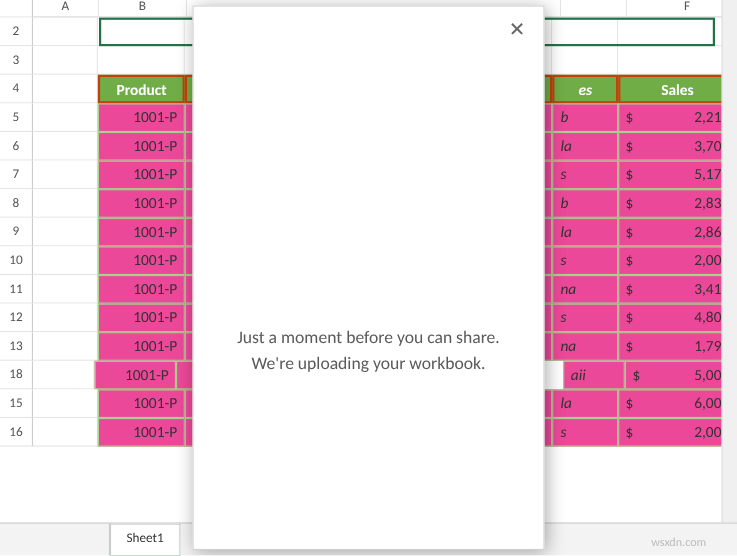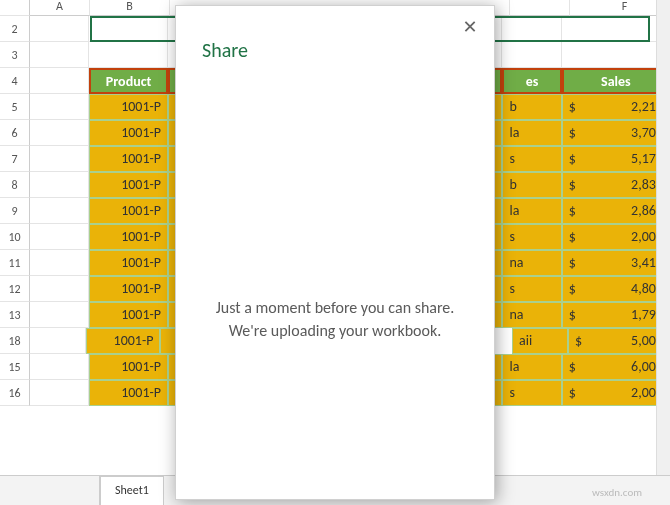--- a/index.html
+++ b/index.html
@@ -55,21 +55,21 @@
       text-align: center;
       font-size: 12px;
       color: #555;
       border-bottom: 1px solid #ccc;
       border-right: 1px solid #e4e4e4;
       background: #fff;
     }
     .col-a { width: 60px; }
     .col-b { width: 80px; }
     .col-fill { width: 340px; }
-    .col-e { width: 60px; }
+    .col-e { width: 60px; font-style: italic; }
     .col-f { width: 110px; }
     .cells {
       position: absolute;
       left: 30px;
       top: 16px;
       width: 640px;
     }
     .cell-row {
       display: flex;
       height: 26px;
@@ -97,21 +97,21 @@
     }
     .table-header-cell {
       background: #70AD47;
       color: #fff;
       font-weight: bold;
       text-align: center;
       border: 2px solid #c2410c;
     }
     .table-cell {
       border: 1px solid #A9D08E;
-      background: #eab308;
+      background: #ec4899;
       text-align: center;
     }
     .sales-cell {
       display: flex;
       justify-content: space-between;
       text-align: right;
     }
     .sales-cell .sym { text-align: left; }
     .sales-cell .num { text-align: right; }
     
@@ -402,17 +402,16 @@
   <div class="sheet-tab">Sheet1</div>
   <div class="add-sheet">
     <span>⊕</span>
   </div>
 </div>
 
 <div class="dialog">
   <div class="dialog-close">
     <span>✕</span>
   </div>
-  <div class="dialog-title">Share</div>
   <div class="dialog-message">Just a moment before you can share. We're uploading your workbook.</div>
 </div>
 
 <div class="watermark">wsxdn.com</div>
 
 </body></html>

